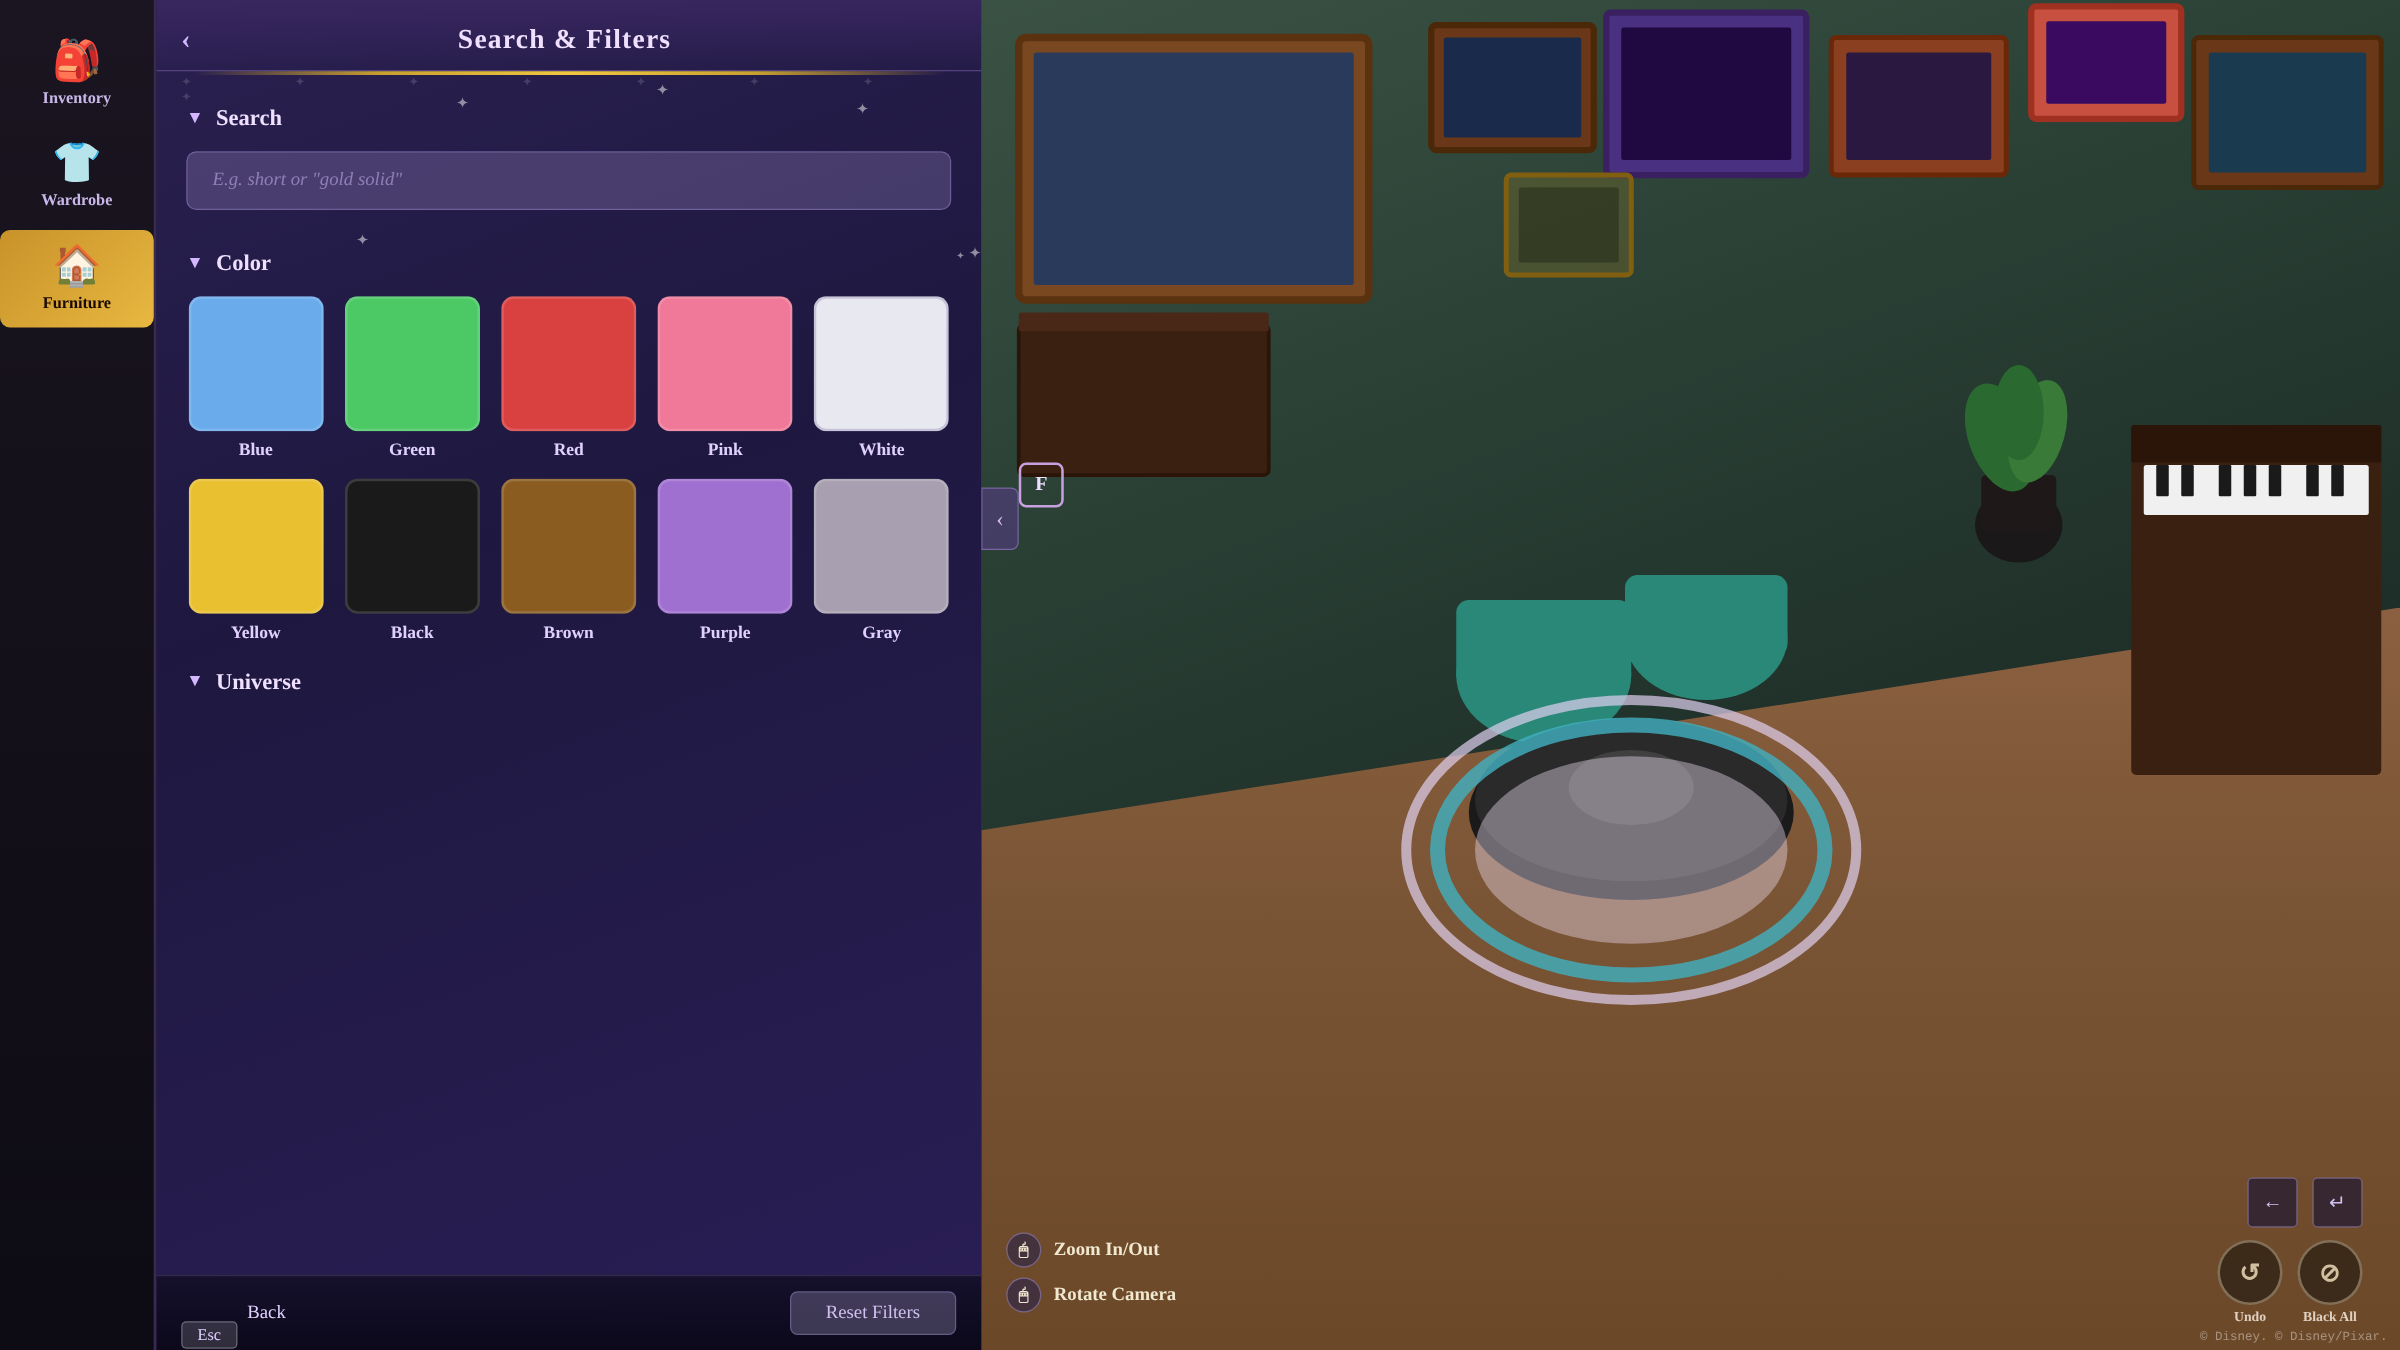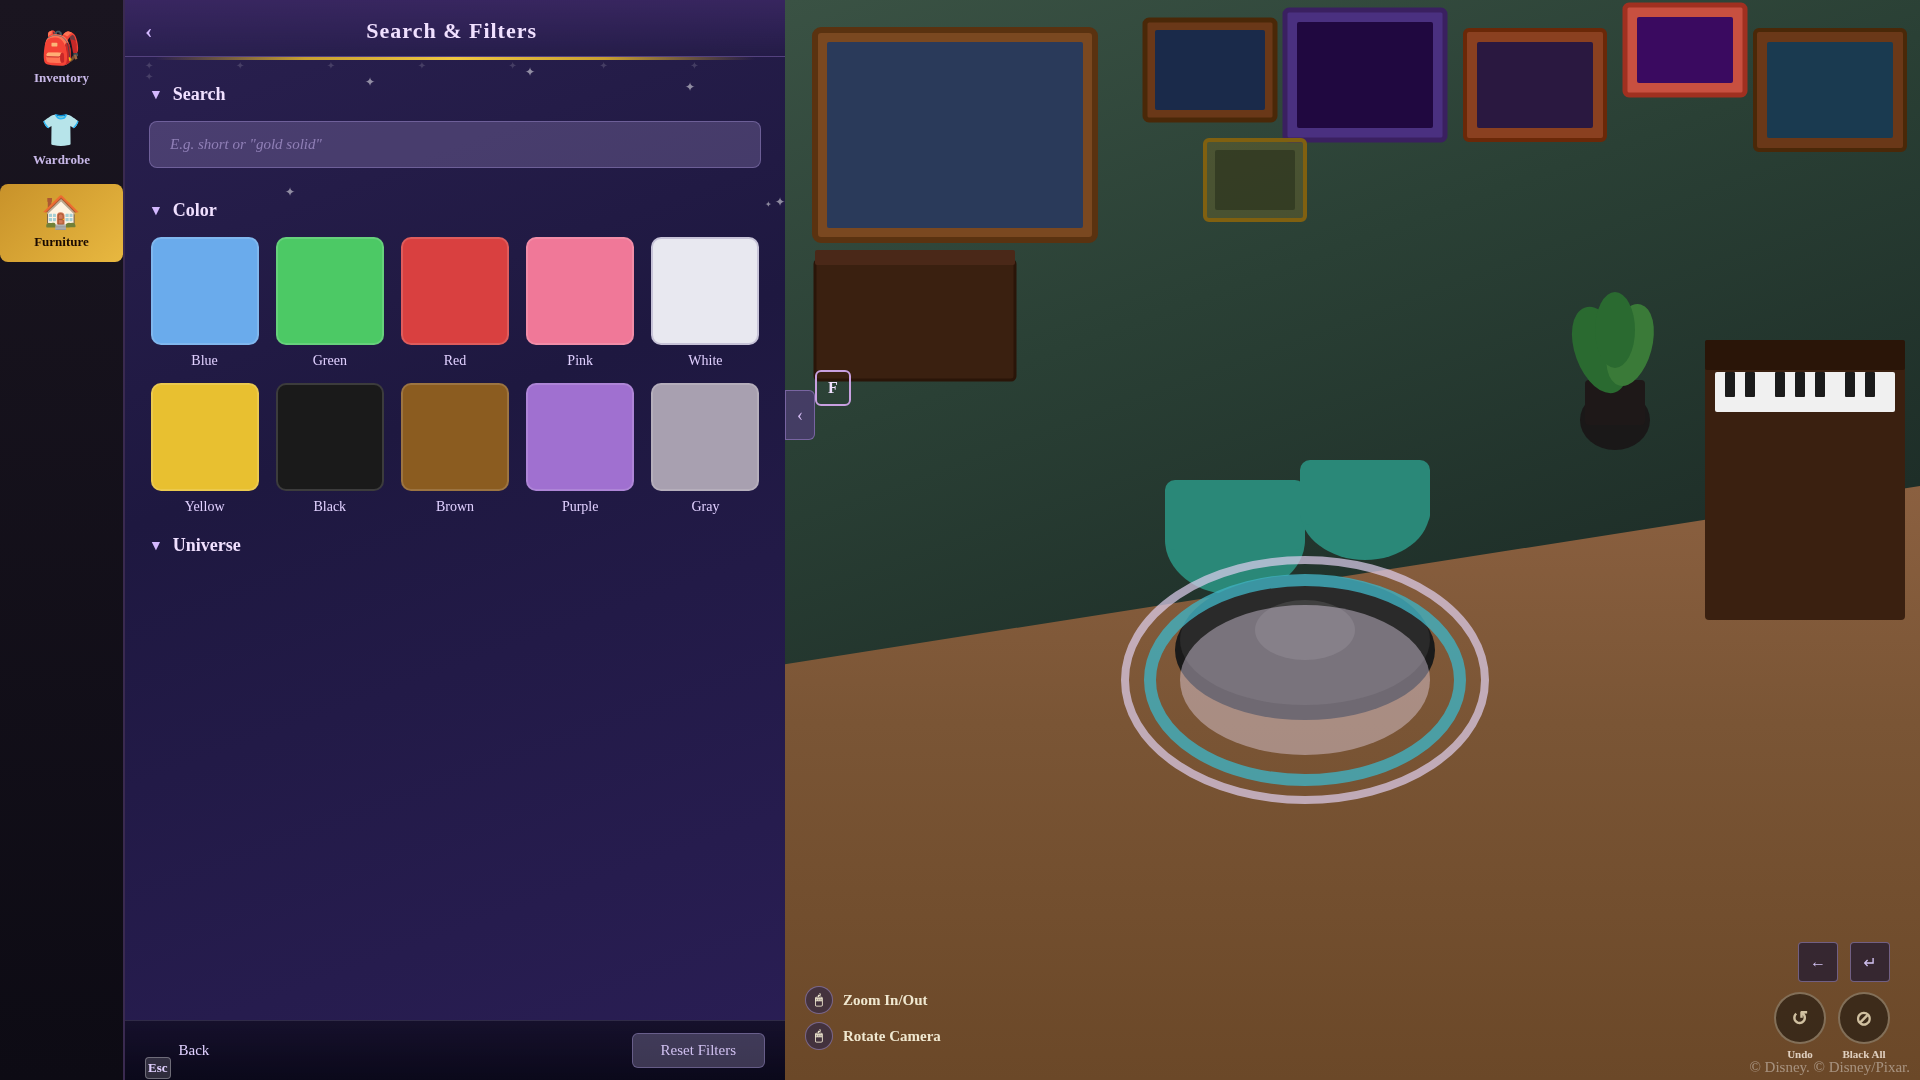--- a/index.html
+++ b/index.html
@@ -167,21 +167,21 @@
     .color-swatch {
       width: 108px;
       height: 108px;
       border-radius: 10px;
       border: 2px solid rgba(255,255,255,0.15);
       transition: transform 0.1s;
     }
     .color-label {
       color: #e0d0ff;
       font-size: 14px;
-      font-weight: normal;
+      font-weight: bold;
       text-align: center;
     }
 
     
     .panel-footer {
       position: absolute;
       bottom: 0;
       left: 0;
       right: 0;
       height: 60px;
@@ -197,23 +197,23 @@
       font-size: 15px;
       display: flex;
       align-items: center;
       gap: 8px;
       cursor: pointer;
     }
     .esc-key {
       background: rgba(255,255,255,0.15);
       border: 1px solid rgba(255,255,255,0.3);
       border-radius: 4px;
-      padding: 2px 2px;
+      padding: 2px 12px;
       font-size: 13px;
-      font-weight: bold;
+      font-weight: normal;
       margin-top: 34px;
     }
     .reset-btn {
       background: rgba(150,140,180,0.35);
       border: 1px solid rgba(200,180,255,0.3);
       border-radius: 6px;
       color: #d0c0f0;
       font-size: 15px;
       padding: 8px 28px;
       cursor: pointer;
@@ -365,21 +365,22 @@
       color: #d0c0f0;
       font-size: 16px;
     }
 
     
     .copyright {
       position: absolute;
       bottom: 4px;
       right: 10px;
       color: rgba(255,255,255,0.4);
-      font-size: 15px;
+      font-size: 10px;
+      font-family: Liberation Mono, monospace;
     }
 
     
     .sparkle {
       position: absolute;
       color: rgba(255,255,255,0.5);
       font-size: 12px;
       pointer-events: none;
     }
   </style>

